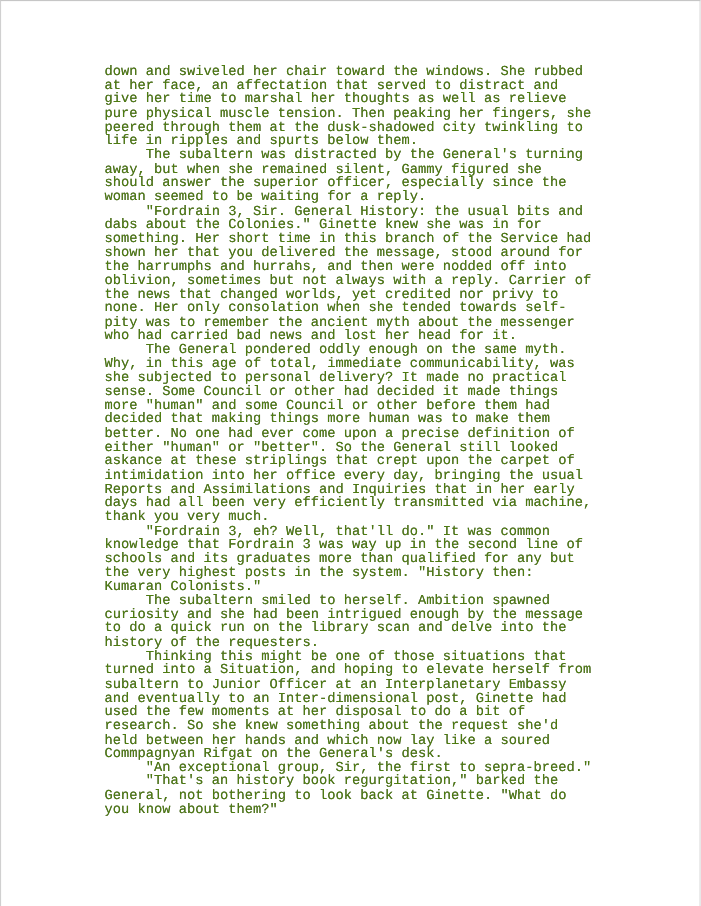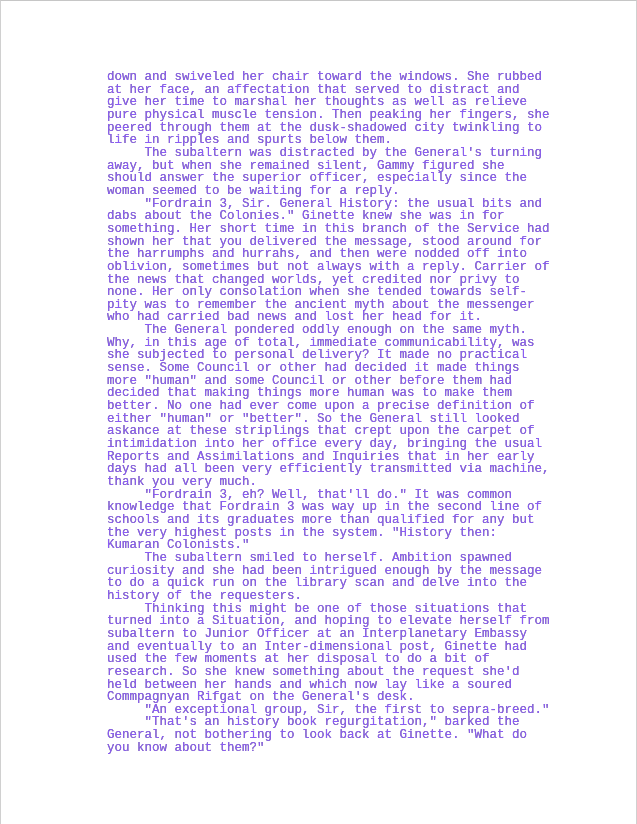--- a/index.html
+++ b/index.html
@@ -15,26 +15,26 @@
     background: #ffffff;
     border-top: 1px solid #c6c6c6;
     border-left: 1px solid #d0d0d0;
     border-right: 1px solid #d0d0d0;
     overflow: hidden;
   }
   pre.story {
     position: absolute;
     left: 90px;
     top: 54px;
-    margin: 16px;
+    margin: 4px;
     padding: 0;
     font-family: "Liberation Mono", "DejaVu Sans Mono", monospace;
     font-size: 12.5px;
     line-height: 12.66px;
-    color: #8b5cf6;
+    color: #4d7c0f;
     white-space: pre;
     letter-spacing: 0;
     
     text-shadow: 0 0 0.5px rgba(27, 27, 27, 0.65);
   }
 </style>
 </head>
 <body>
 
 <div class="page">

